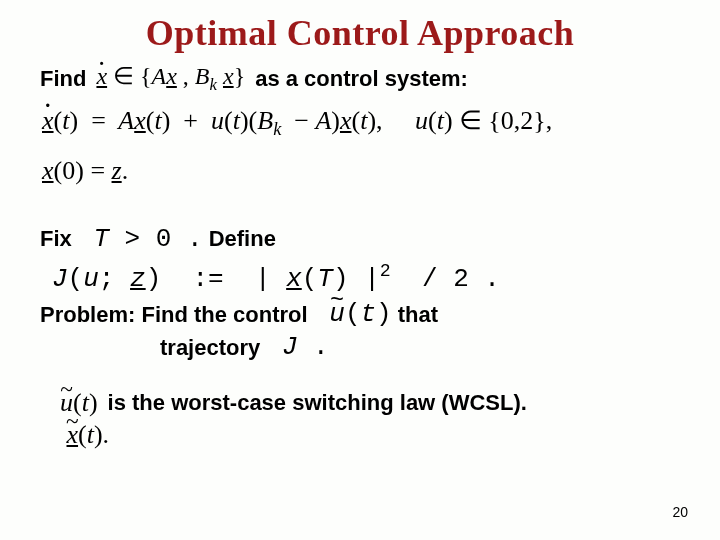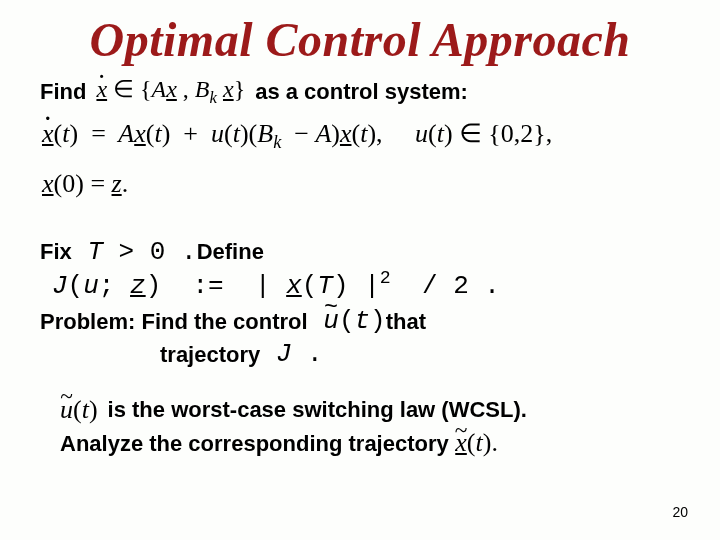--- a/index.html
+++ b/index.html
@@ -13,27 +13,26 @@
     overflow: hidden;
   }
   .slide {
     position: relative;
     width: 720px;
     height: 540px;
     box-sizing: border-box;
     padding: 12px 40px 10px 40px;
   }
   .title {
-    font-size: 48px;
+    font-size: 36px;
     font-weight: bold;
     color: #9C1A1A;
     text-align: center;
     margin: 0 0 8px 0;
     letter-spacing: 0.5px;
-    font-style: italic;
   }
   .line {
     font-family: Arial, Helvetica, sans-serif;
     font-size: 22px;
     font-weight: bold;
     color: #000;
     margin: 0;
     line-height: 1.5;
   }
   .row-write {
@@ -80,21 +79,21 @@
     left: 50%;
     transform: translateX(-50%);
     font-style: normal;
     font-size: 0.9em;
   }
   .block { margin-top: 36px; }
   .row-fix {
     display: flex;
     flex-wrap: wrap;
     align-items: center;
-    gap: 0;
+    gap: 6px;
   }
   .row-fix .bigmath {
     font-family: Liberation Mono, monospace;
     font-style: italic;
     font-weight: normal;
     font-size: 26px;
   }
   .indent { padding-left: 120px; }
   .row-utilde {
     display: flex;
@@ -180,21 +179,20 @@
   </div>
 
   <div class="row-utilde">
     <span class="math" style="font-size:26px;">
       <span class="tilde-over">u</span><span class="upright">(</span>t<span class="upright">)</span>
     </span>
     <span class="txt">is the worst-case switching law (WCSL).</span>
   </div>
 
   <div class="row-fix" style="margin-left:20px; margin-top:2px;">
-    <span class="line">Analyze the corresponding trajectory</span>
     <span class="math" style="font-size:26px;">
       &nbsp;<span class="tilde-over under">x</span><span class="upright">(</span>t<span class="upright">).</span>
     </span>
   </div>
 
   <div class="pagenum">20</div>
 
 </div>
 
 </body></html>

